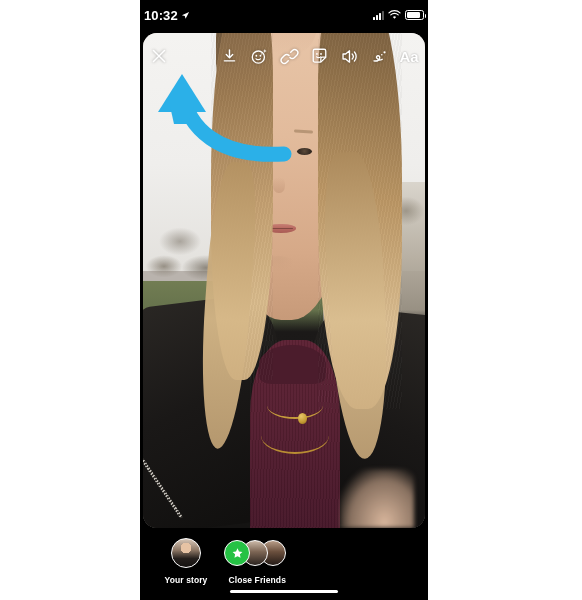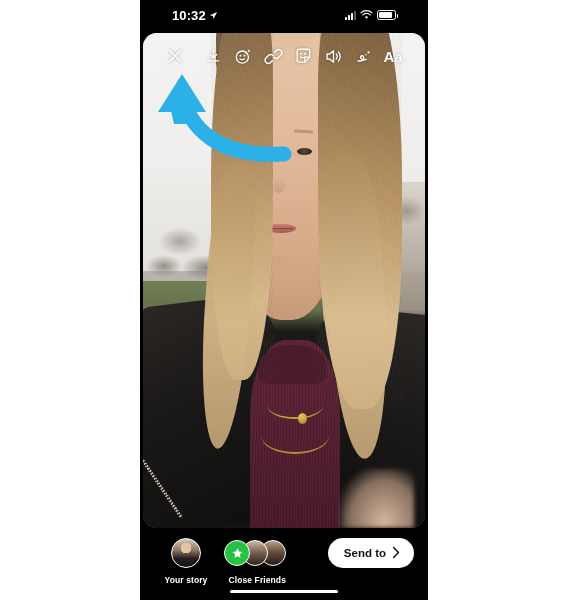--- a/index.html
+++ b/index.html
@@ -28,21 +28,21 @@
 
   
   .statusbar {
     position: absolute;
     left: 0; top: 0;
     width: 288px;
     height: 30px;
     display: flex;
     align-items: center;
     justify-content: space-between;
-    padding: 0 32px;
+    padding: 0 4px;
     box-sizing: border-box;
     color: #ffffff;
   }
   .status-time {
     display: flex;
     align-items: center;
     gap: 3px;
     font-size: 13px;
     font-weight: bold;
     letter-spacing: 0.1px;
@@ -305,21 +305,21 @@
   }
 
   
   .toolbar {
     position: absolute;
     left: 0; top: 36px;
     width: 288px;
     height: 40px;
     display: flex;
     align-items: center;
-    padding: 0 20px;
+    padding: 0 4px;
     box-sizing: border-box;
     gap: 0;
     z-index: 6;
   }
   .tb-btn {
     width: 30px; height: 30px;
     display: flex; align-items: center; justify-content: center;
     color: #ffffff;
     flex: 0 0 auto;
   }
@@ -610,28 +610,20 @@
           </div>
           <div class="cf-av a2"></div>
           <div class="cf-av a3"></div>
         </div>
       </div>
       <div class="dest-label">Close Friends</div>
     </div>
 
     <div class="bb-spacer"></div>
 
-    <div class="sendto">
-      <span>Send to</span>
-      <span>
-        <svg width="10" height="13" viewBox="0 0 10 14">
-          <path d="M2.4 1.6 7.6 7l-5.2 5.4" stroke="#111" stroke-width="1.6" fill="none" stroke-linecap="round" stroke-linejoin="round"></path>
-        </svg>
-      </span>
-    </div>
 
   </div>
 
   <div class="home-ind"></div>
 </div>
 
 <div class="arrow-anno">
   <svg width="160" height="120" viewBox="0 0 160 120">
     <path d="M42 30 C 48 66, 78 96, 144 92" stroke="#2BB0E8" stroke-width="15" fill="none" stroke-linecap="round"></path>
     <path d="M42 12 L 66 50 L 18 50 Z" fill="#2BB0E8"></path>

